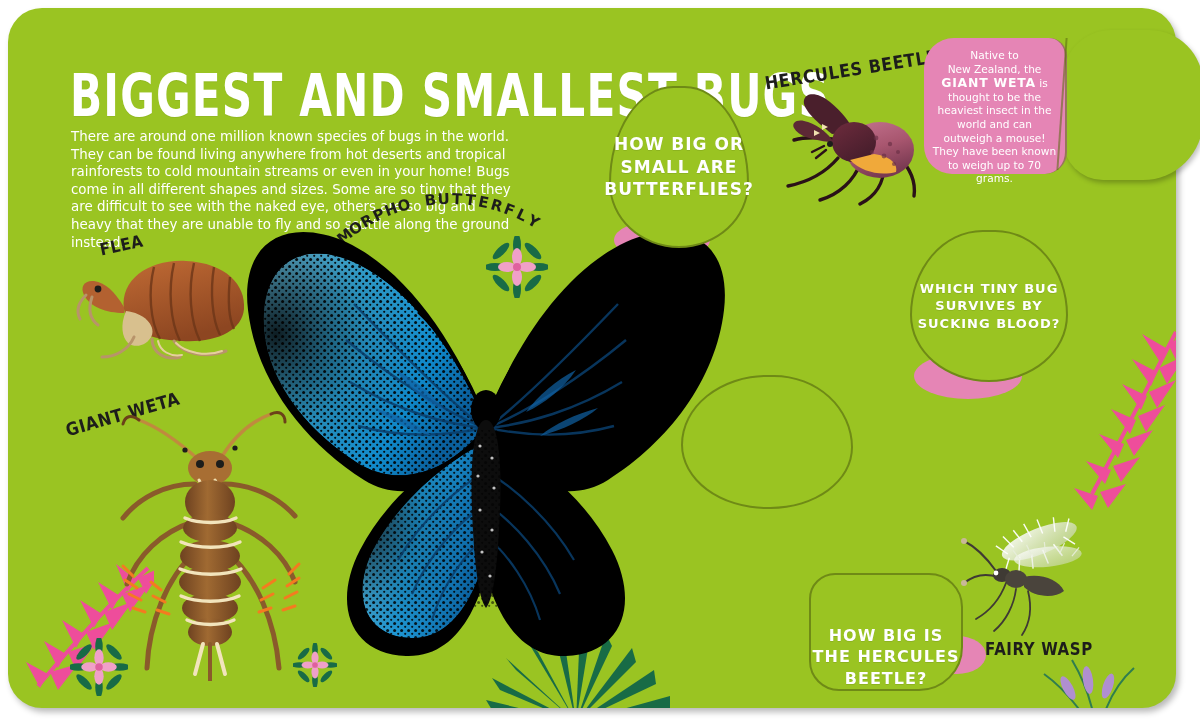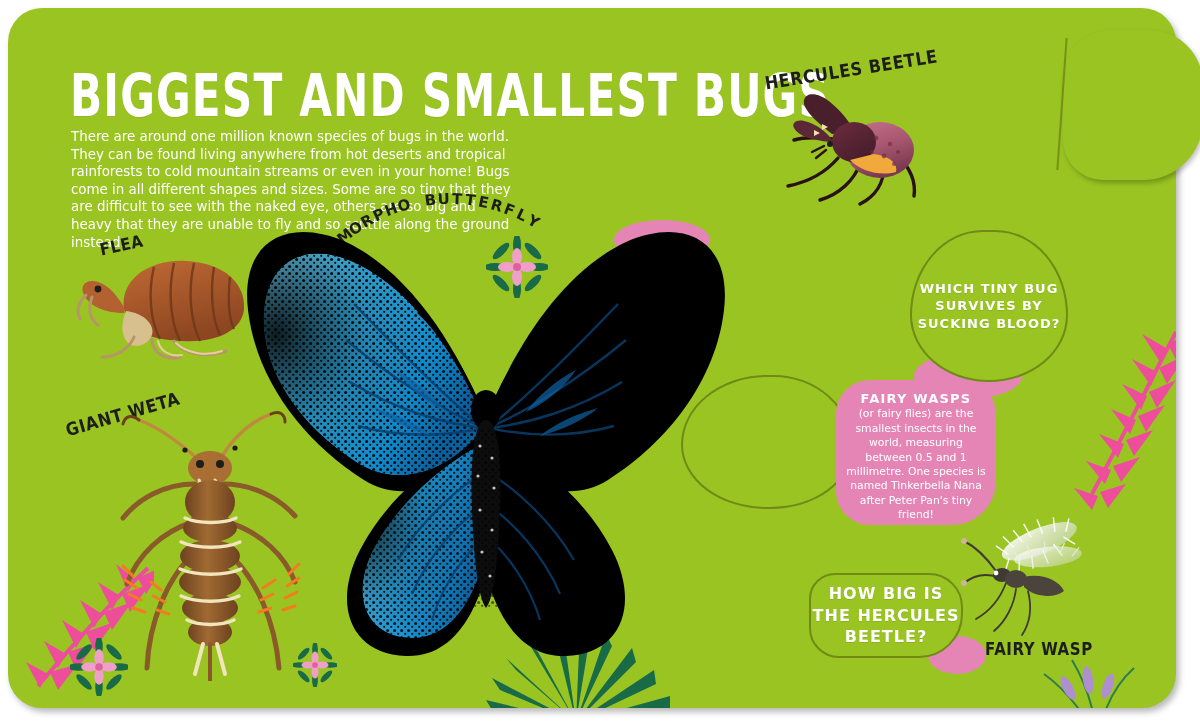--- a/index.html
+++ b/index.html
@@ -184,23 +184,24 @@
     font-size: 13px;
   }
   .flap-fairy-big {
     left: 673px; top: 367px;
     width: 172px; height: 134px;
     border-radius: 50% 46% 48% 50% / 52% 54% 46% 48%;
     font-size: 16px;
   }
   .flap-hercules {
     left: 801px; top: 565px;
-    width: 154px; height: 85px;
+    width: 154px; height: 118px;
     border-radius: 26px 34px 44px 30px;
     font-size: 16px;
+    align-items: flex-end;
   }
 
   
   .butterfly { position: absolute; left: 238px; top: 222px; width: 480px; height: 450px; z-index: 2; }
 
   
   .art { position: absolute; z-index: 2; }
   .art-flea     { left: 62px;  top: 243px; width: 185px; height: 110px; }
   .art-weta     { left: 95px;  top: 398px; width: 230px; height: 275px; }
   .art-hercules { left: 760px; top: 78px;  width: 155px; height: 120px; }
@@ -702,31 +703,37 @@
           <path d="M60 76 C58 92 50 108 38 118"></path>
           <path d="M72 78 C76 94 74 110 66 122"></path>
         </g>
       </svg>
 
       <div class="label label-flea">FLEA</div>
       <div class="label label-weta">GIANT WETA</div>
       <div class="label label-hercules">HERCULES BEETLE</div>
       <div class="label label-fairywasp">FAIRY WASP</div>
 
+      <div class="flap flap-butterflies">
+        <span>HOW BIG OR SMALL ARE BUTTERFLIES?</span>
+      </div>
       <div class="flap flap-blood">
         <span>WHICH TINY BUG SURVIVES BY SUCKING BLOOD?</span>
       </div>
       <div class="flap flap-fairy-big">
         <span></span>
       </div>
       <div class="flap flap-hercules">
         <span>HOW BIG IS THE HERCULES BEETLE?</span>
       </div>
 
-
-      <div class="pink-panel panel-fairy">
-        <span class="hdr">FAIRY WASPS</span>
-        <span>(or fairy flies) are the smallest insects in the world, measuring between 0.5 and 1 millimetre. One species is named Tinkerbella Nana after Peter Pan's tiny friend!</span>
+      <div class="pink-panel panel-weta">
+        <span>Native to</span><br>
+        <span>New Zealand, the</span><br>
+        <span class="kw">GIANT WETA</span>
+        <span>is thought</span>
+        <span>to be the heaviest insect in the world and can outweigh a mouse! They have been known to weigh up to 70 grams.</span>
       </div>
+
 
     </div>
   </div>
 </div>
 
 </body></html>

